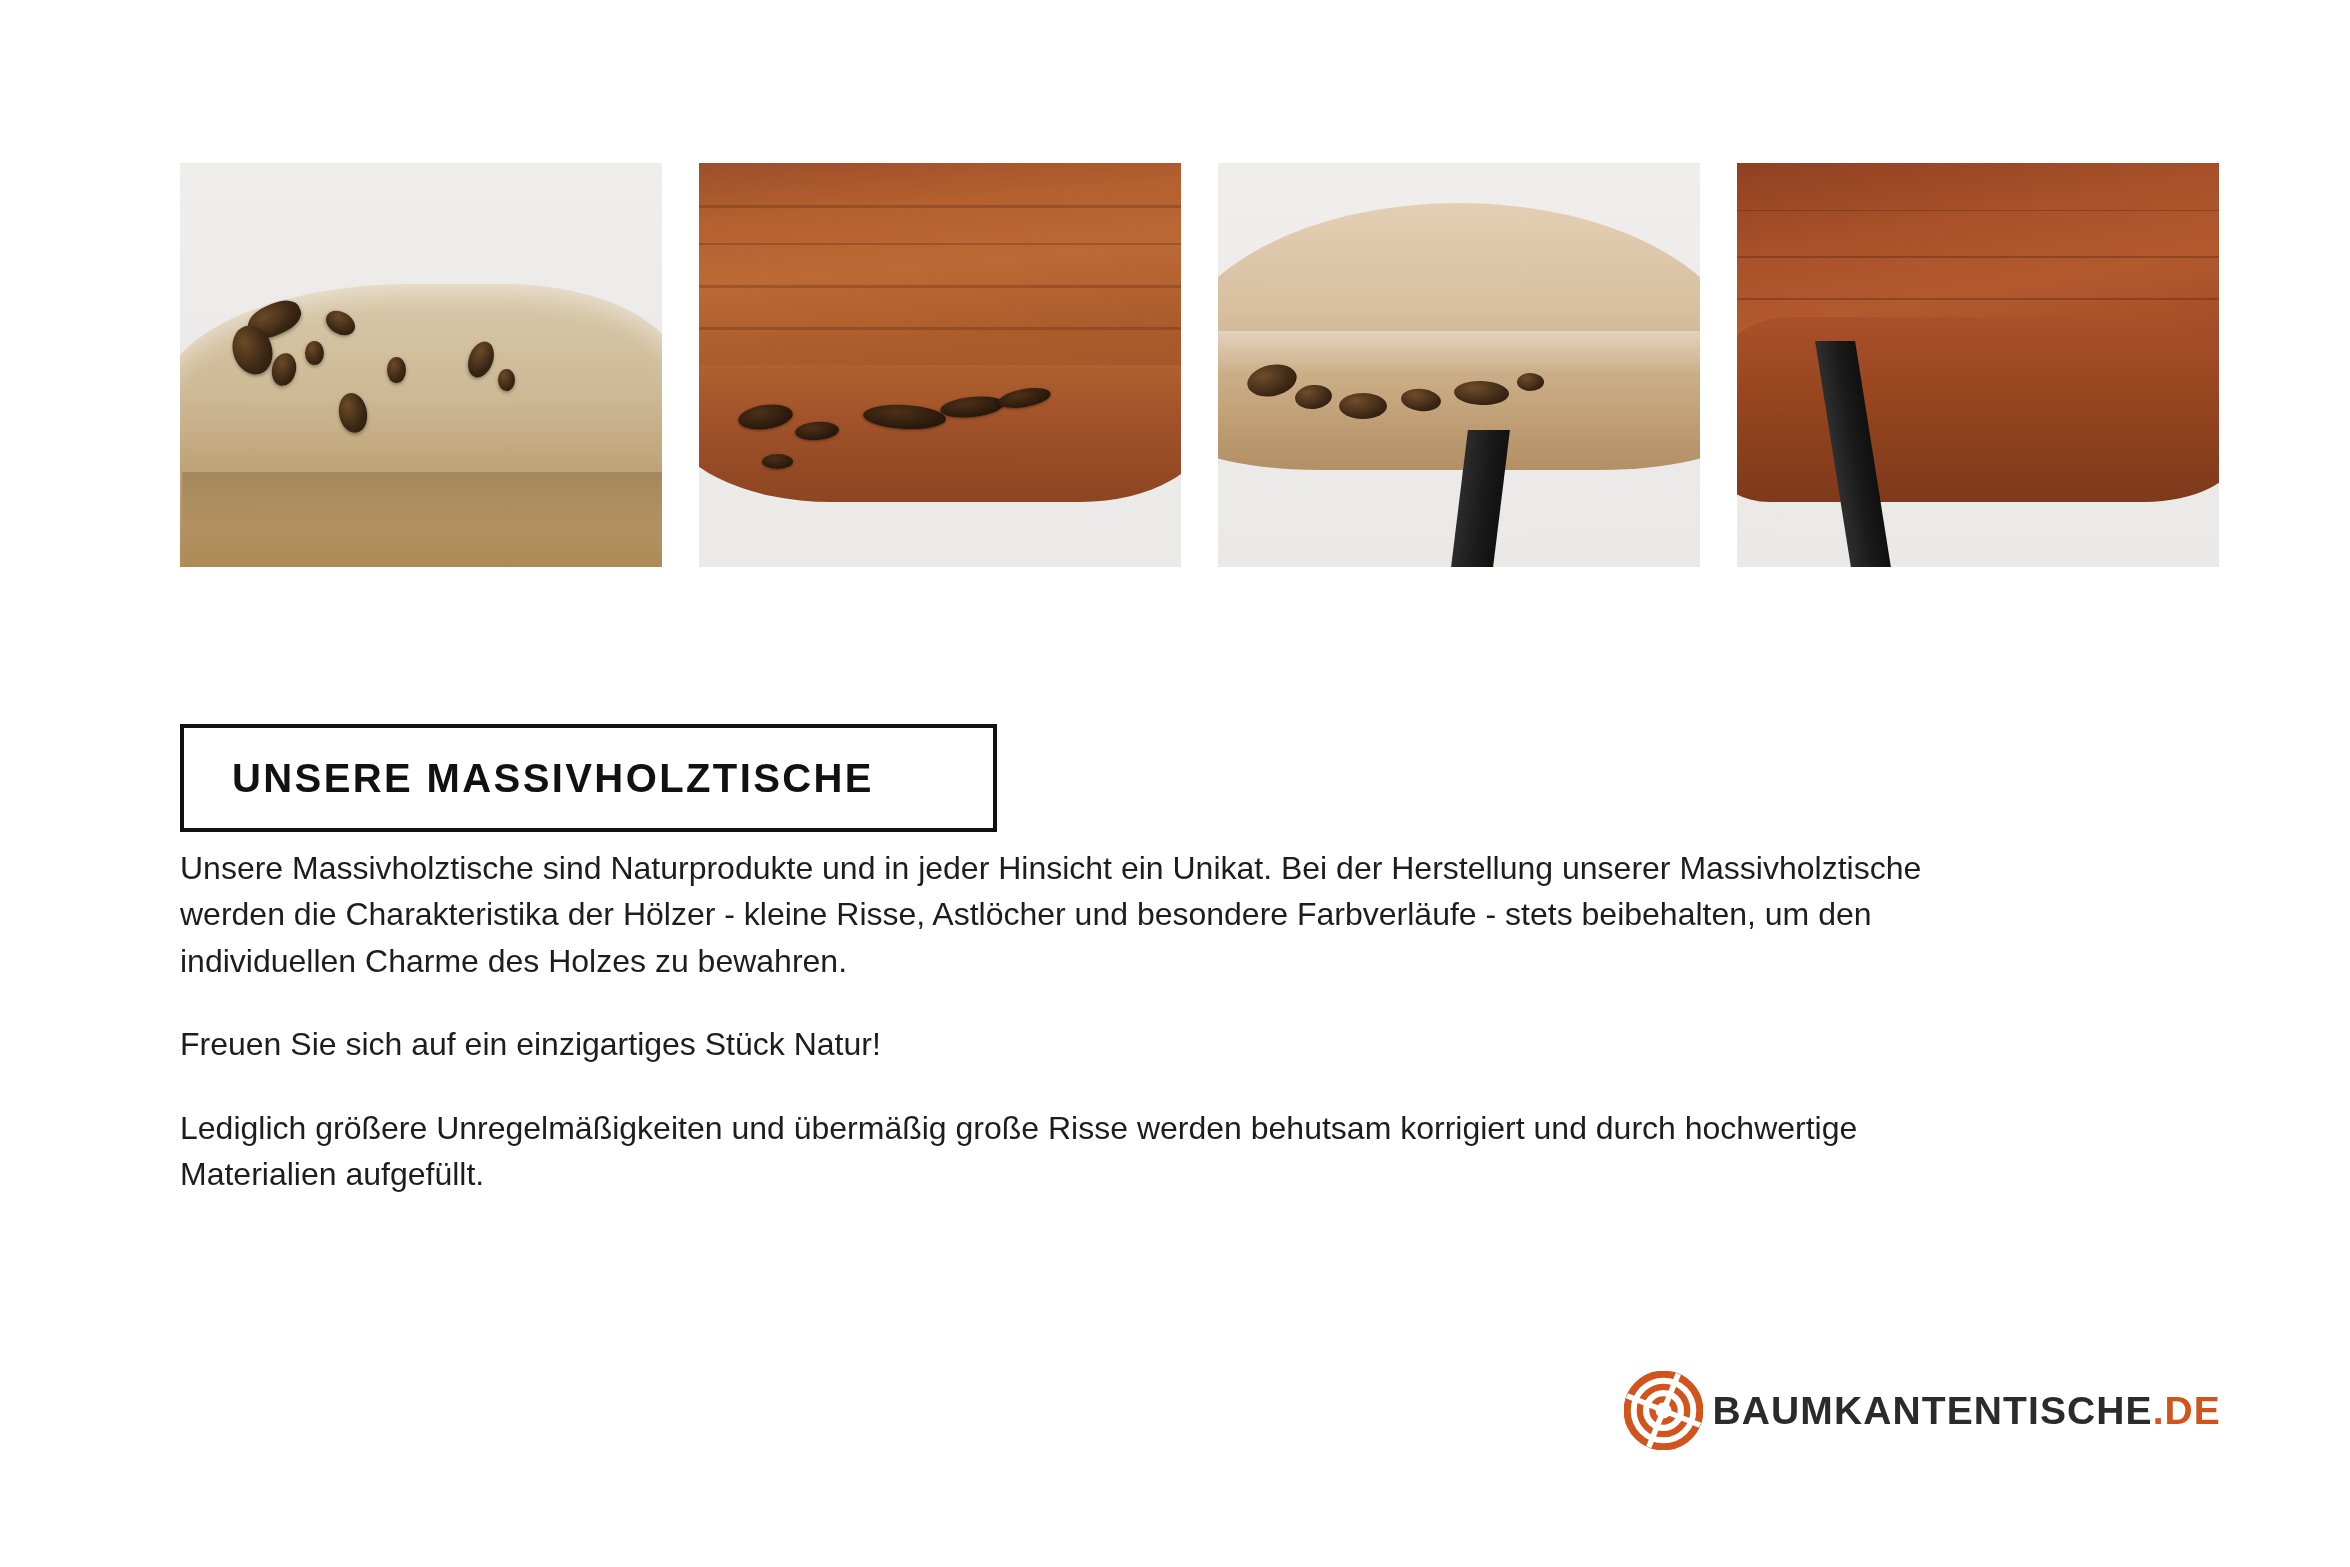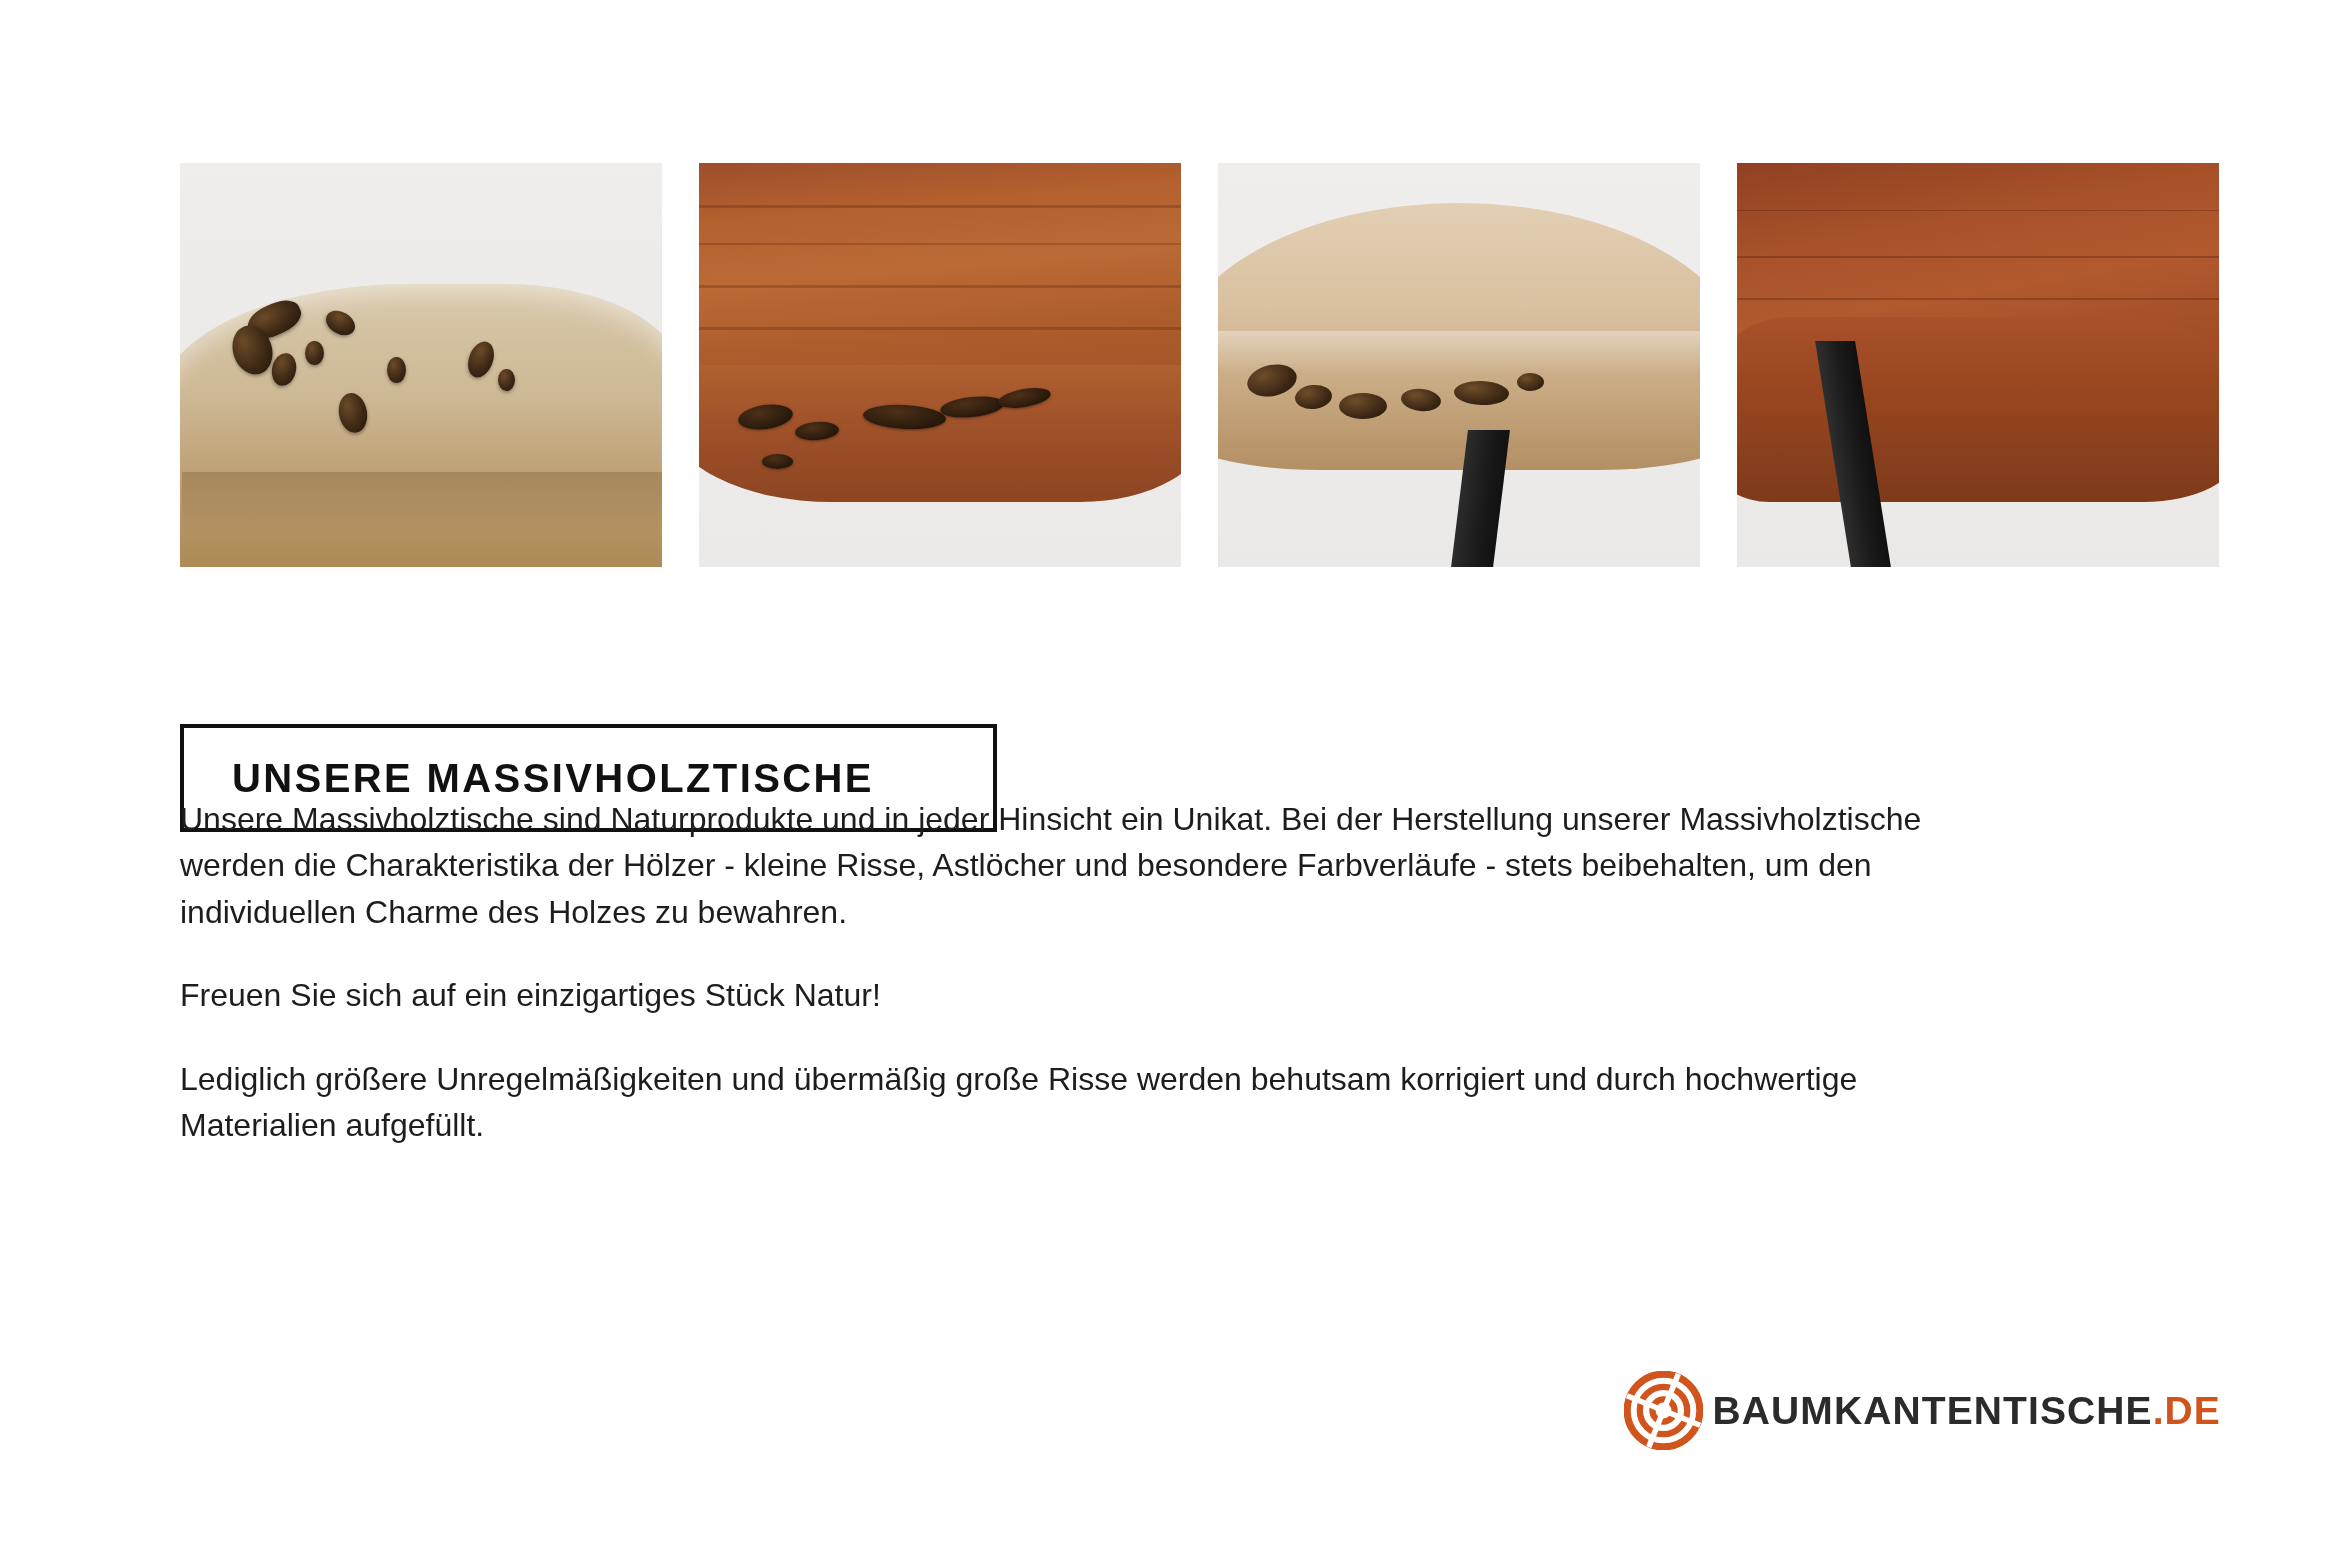--- a/index.html
+++ b/index.html
@@ -207,21 +207,21 @@
     letter-spacing: 2.4px;
     padding-left: 48px;
     color: #111111;
     white-space: nowrap;
   }
 
   
   .body-copy {
     position: absolute;
     left: 180px;
-    top: 796px;
+    top: 845px;
     width: 1846px;
   }
   .para {
     font-size: 32px;
     line-height: 1.45;
     color: #1d1d1d;
     margin: 0 0 37px 0;
     max-width: 1827px;
   }
   .para:last-child { margin-bottom: 0; }

